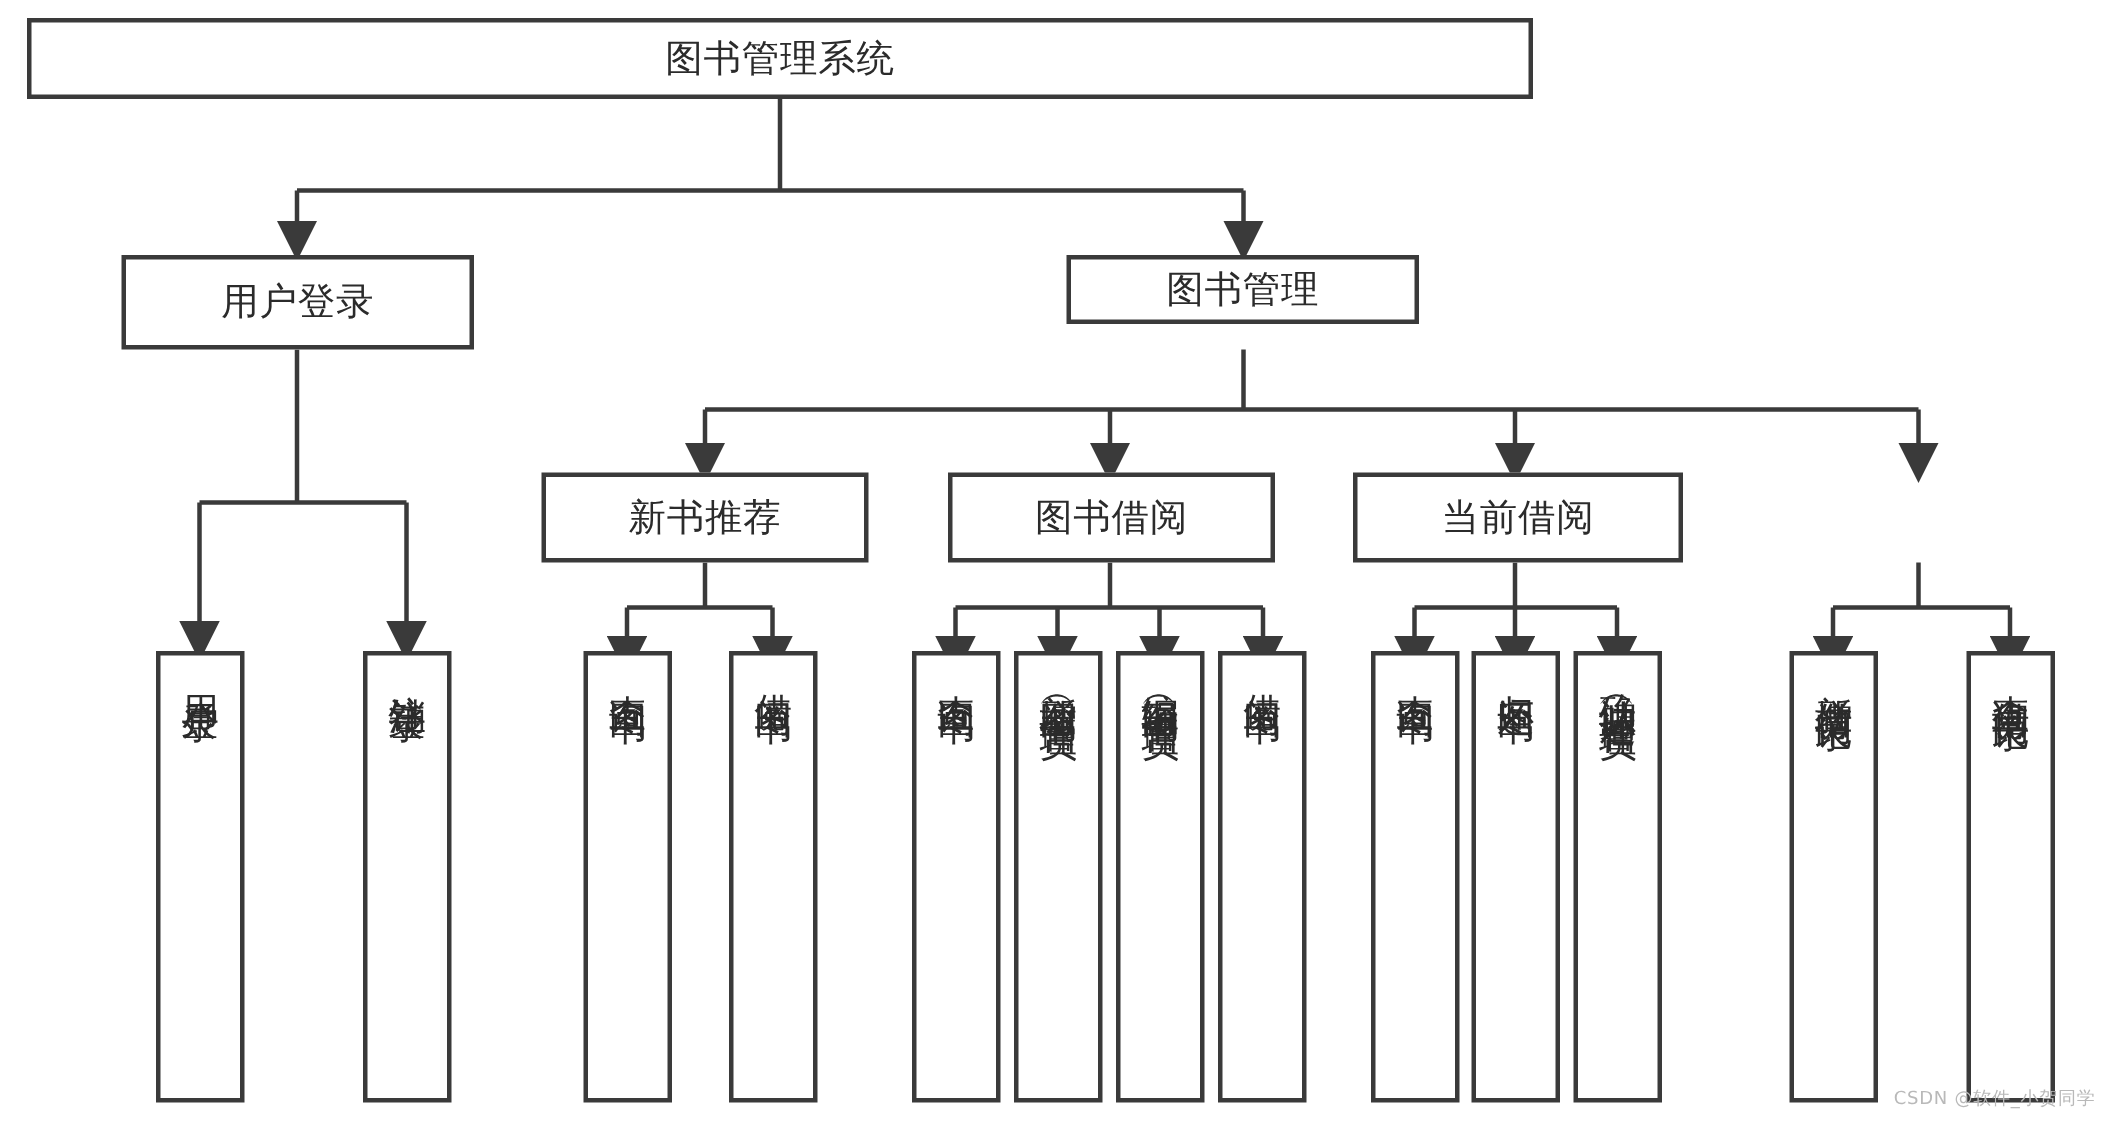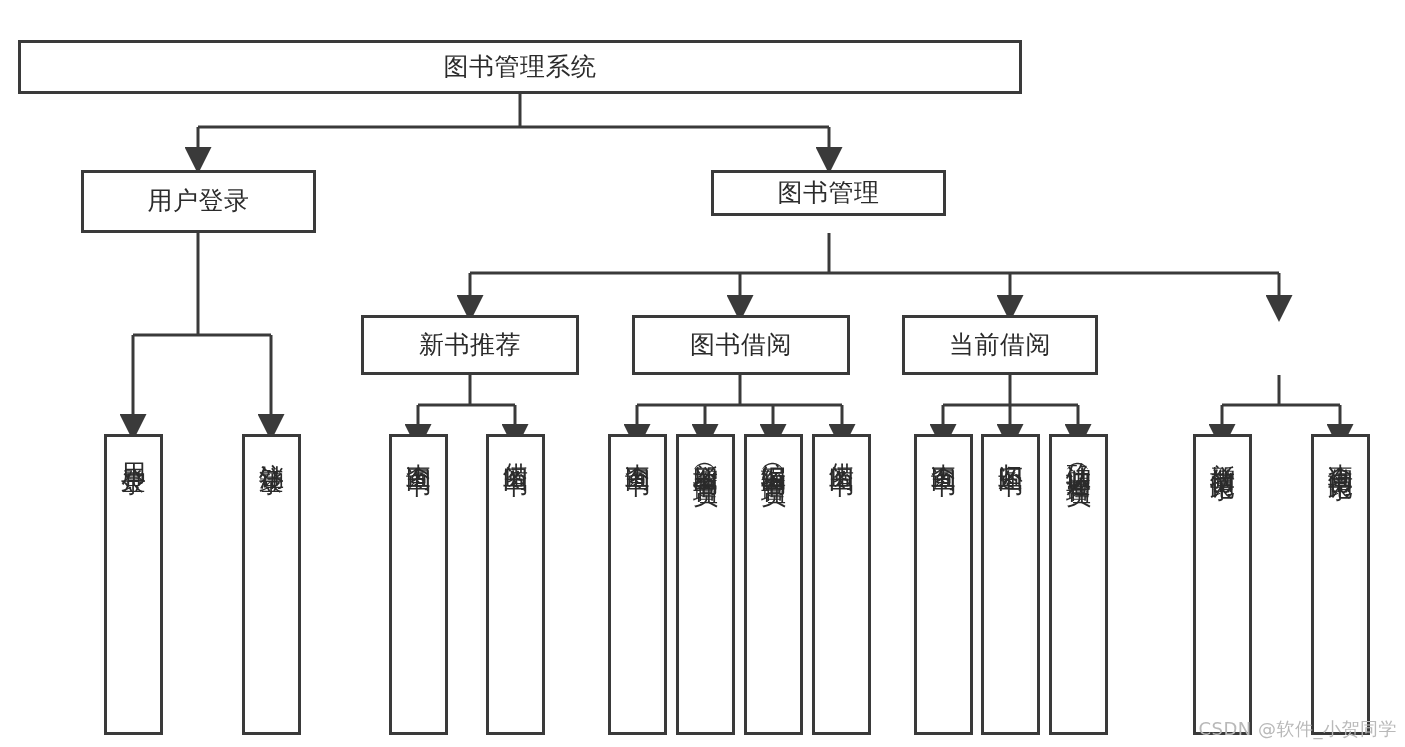--- a/index.html
+++ b/index.html
@@ -59,21 +59,21 @@
     text-orientation: upright;
     font-size: 25px;
     letter-spacing: 3px;
     line-height: 1;
   }
   .node.root .label { font-size: 25px; }
   .watermark {
     position: absolute;
     right: 8px;
     bottom: 6px;
-    font-size: 18px;
+    font-size: 12px;
     color: #b9b9b9;
     white-space: nowrap;
     letter-spacing: 0.5px;
   }
 </style>
 </head>
 <body>
 
 <div id="diagram-root">
 
@@ -120,38 +120,38 @@
       <path d="M1010,405 L1010,427" marker-end="url(#arrowhead)"></path>
       <path d="M1078,405 L1078,427" marker-end="url(#arrowhead)"></path>
 
       <path d="M1279,375 L1279,405"></path>
       <path d="M1222,405 L1340,405"></path>
       <path d="M1222,405 L1222,427" marker-end="url(#arrowhead)"></path>
       <path d="M1340,405 L1340,427" marker-end="url(#arrowhead)"></path>
     </g>
   </svg>
 
-  <div class="node horizontal root" style="left:18px; top:12px; width:1004px; height:54px;margin-top:28px;">
+  <div class="node horizontal root" style="left:18px; top:12px; width:1004px; height:54px;">
     <span class="label">图书管理系统</span>
   </div>
 
   <div class="node horizontal" style="left:81px; top:170px; width:235px; height:63px;">
     <span class="label">用户登录</span>
   </div>
   <div class="node horizontal" style="left:711px; top:170px; width:235px; height:46px;">
     <span class="label">图书管理</span>
   </div>
 
   <div class="node horizontal" style="left:361px; top:315px; width:218px; height:60px;">
     <span class="label">新书推荐</span>
   </div>
   <div class="node horizontal" style="left:632px; top:315px; width:218px; height:60px;">
     <span class="label">图书借阅</span>
   </div>
-  <div class="node horizontal" style="left:902px; top:315px; width:196px; height:60px;">
+  <div class="node horizontal" style="left:902px; top:315px; width:220px; height:60px;">
     <span class="label">当前借阅</span>
   </div>
 
   <div class="node vertical" style="left:104px; top:434px; width:59px; height:301px;">
     <span class="label">用户登录</span>
   </div>
   <div class="node vertical" style="left:242px; top:434px; width:59px; height:301px;">
     <span class="label">注销登录</span>
   </div>
 

